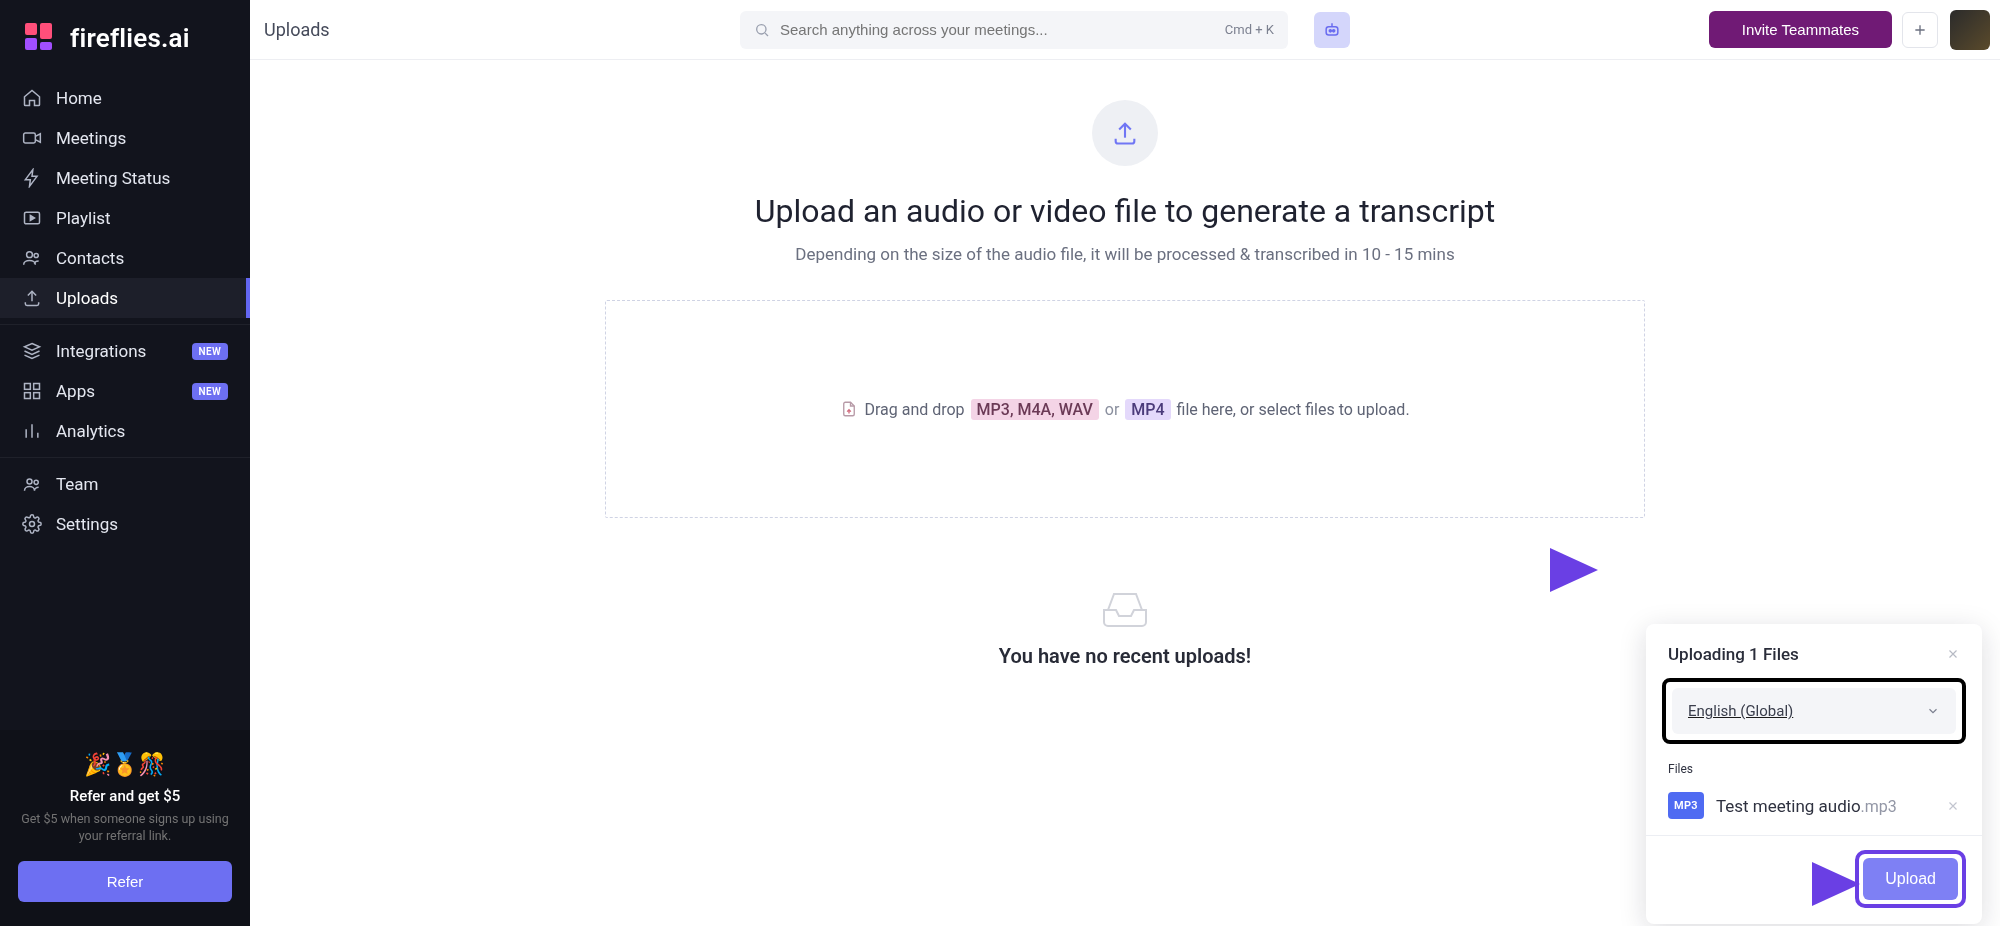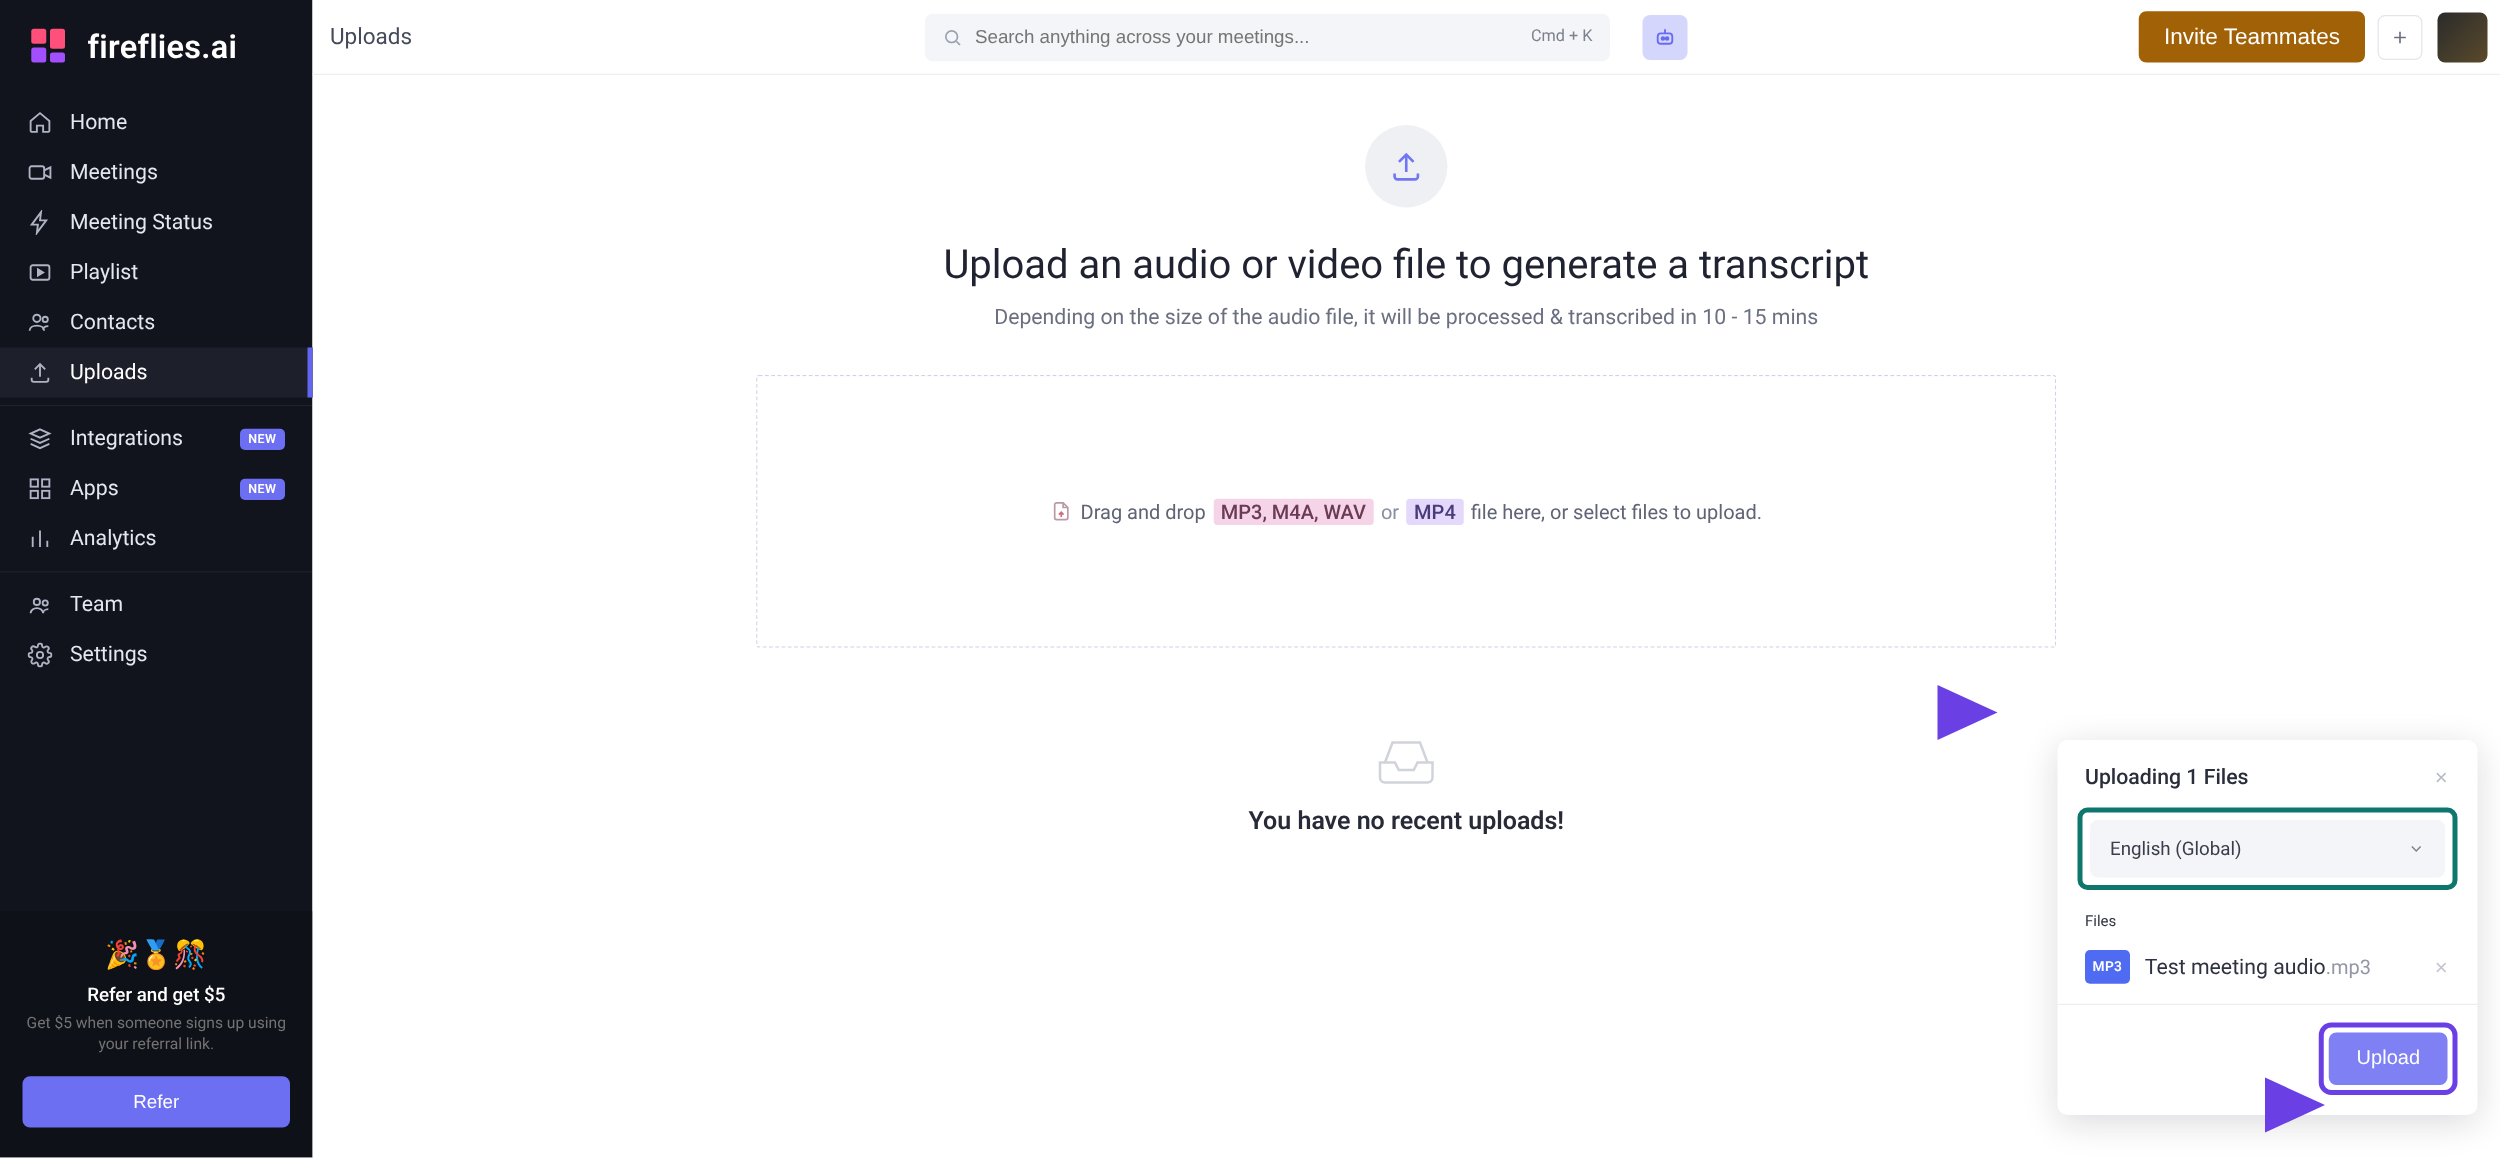--- a/index.html
+++ b/index.html
@@ -86,21 +86,21 @@
 .search-icon { color:#9aa0af; display:flex; }
 .search-input {
   flex:1; border:none; background:transparent; font-size:15px; color:#9aa0af; outline:none;
 }
 .search-kbd { font-size:13px; color:#7c8190; }
 .header-spacer { flex:1; }
 .robot-btn {
   width:36px;height:36px;background:#d4d6fb;border-radius:6px;display:flex;align-items:center;justify-content:center;margin-left:26px;
 }
 .invite-btn {
-  background:#a16207;color:#fff;border:none;padding:10px 20px;font-size:18px;border-radius:6px;cursor:pointer;margin-right:10px;
+  background:#701a75;color:#fff;border:none;padding:10px 33px;font-size:15px;border-radius:6px;cursor:pointer;margin-right:10px;
 }
 .plus-btn {
   width:36px;height:36px;border:1px solid #e3e5eb;border-radius:6px;display:flex;align-items:center;justify-content:center;cursor:pointer;margin-right:12px;
 }
 .avatar {
   width:40px;height:40px;border-radius:6px;background:linear-gradient(135deg,#2b2b2b,#5a4a2b);
 }
 .header-right { display:flex; align-items:center; gap:0; margin-left:auto; }
 
 
@@ -121,33 +121,33 @@
 .fmt-video { background:#e4d9fb; color:#4b3b7a; padding:1px 6px; border-radius:3px; font-weight:500;}
 .dz-or { color:#8a8f9e; }
 .dz-tail { color:#5f6475; }
 
 .empty-state { margin-top: 70px; text-align:center; }
 .tray-icon { color:#d1d3da; margin-bottom:14px; display:inline-flex; }
 .empty-text { font-size:20px; font-weight:600; color:#282b37; }
 
 
 .upload-panel {
-  position:absolute; right:18px; bottom:34px; width:336px;
+  position:absolute; right:18px; bottom:2px; width:336px;
   background:#fff; border-radius:8px; box-shadow:0 6px 28px rgba(20,22,40,0.15);
   display:flex; flex-direction:column;
 }
 .panel-head {
   display:flex; align-items:center; justify-content:space-between;
   padding:20px 22px 14px;
 }
 .panel-title { font-size:17px; font-weight:500; color:#2a2d3a; }
 .panel-close { color:#b7bac4; cursor:pointer; display:flex; }
 
 .lang-box-hl {
-  margin: 0 16px 10px; padding:6px; border:4px solid #0f766e; border-radius:8px;
+  margin: 0 16px 10px; padding:6px; border:4px solid #000000; border-radius:8px;text-decoration:underline;
 }
 .lang-select {
   display:flex; align-items:center; justify-content:space-between;
   background:#f4f5f8; border-radius:6px; padding:14px 16px; cursor:pointer;
 }
 .lang-label { font-size:15px; color:#3a3e4c; }
 .chev { color:#7b7f8e; display:flex; }
 
 .files-label { font-size:12px; color:#2f3240; padding:8px 22px 6px; }
 .file-row { display:flex; align-items:center; gap:12px; padding:10px 22px 16px; }

